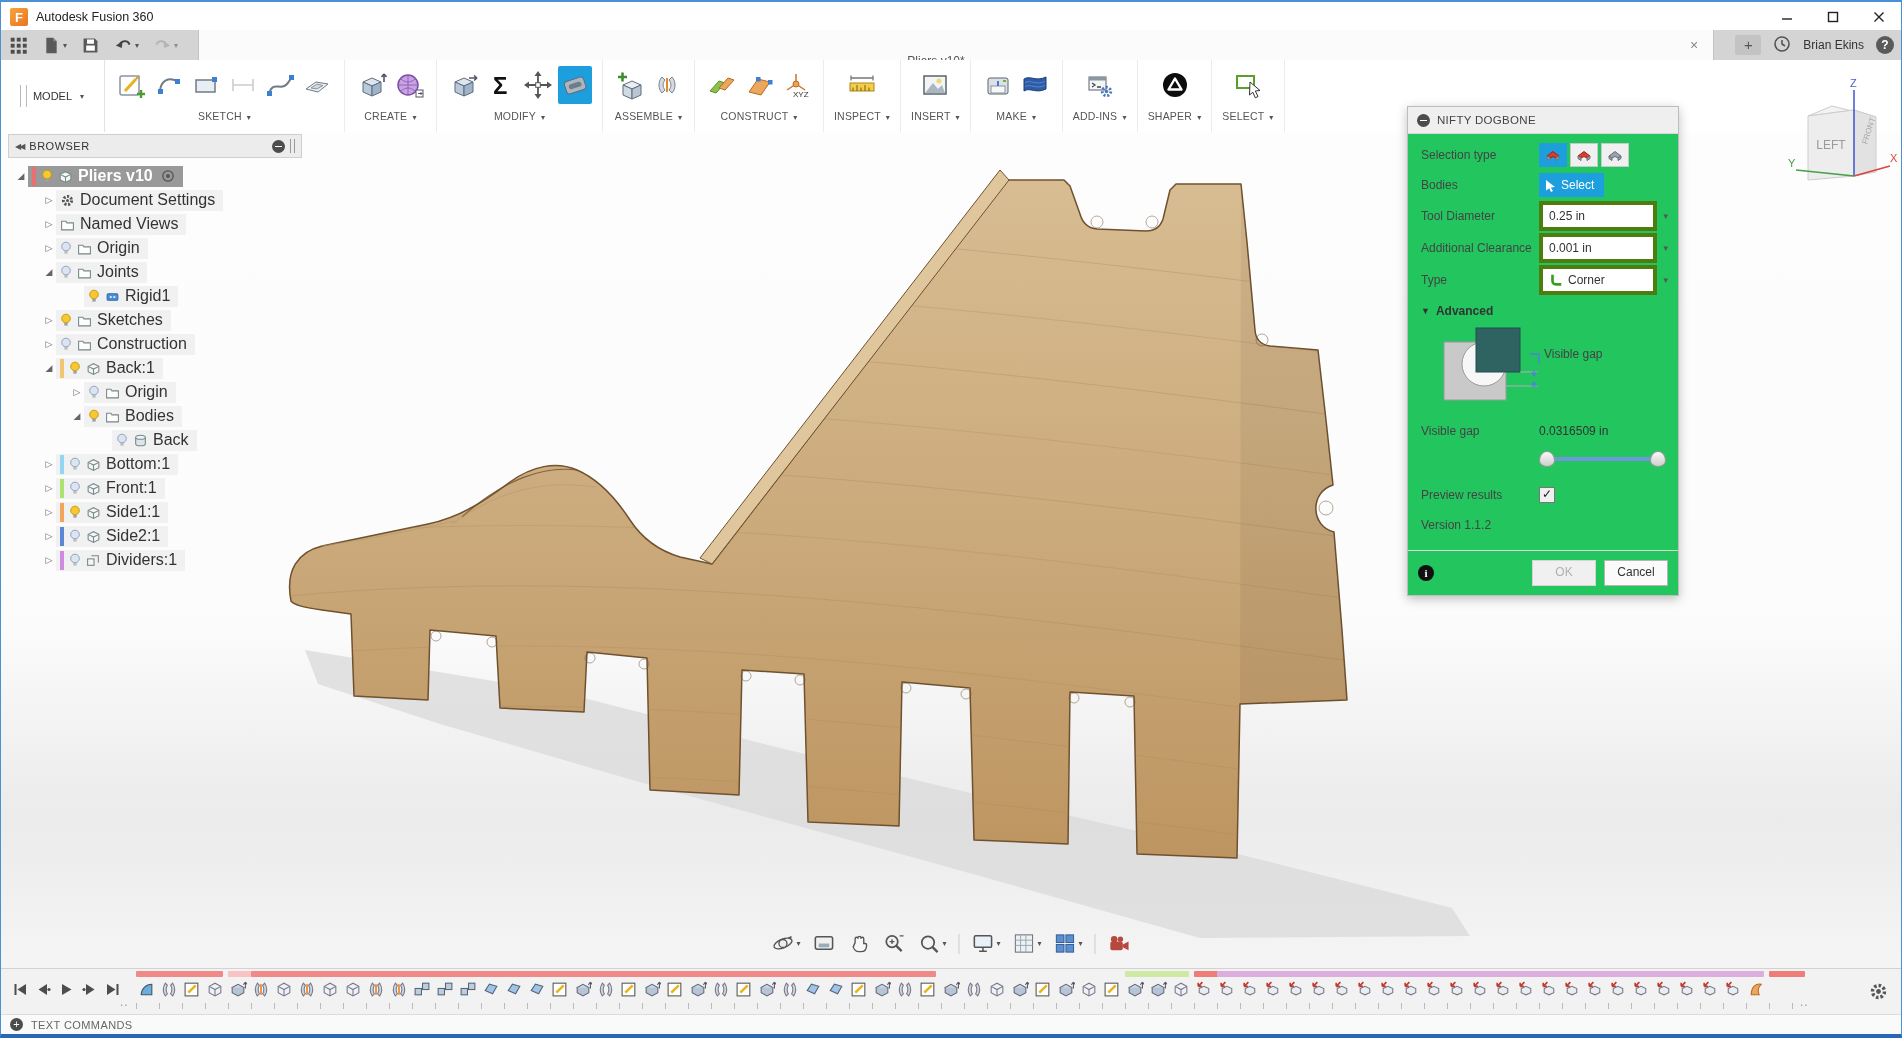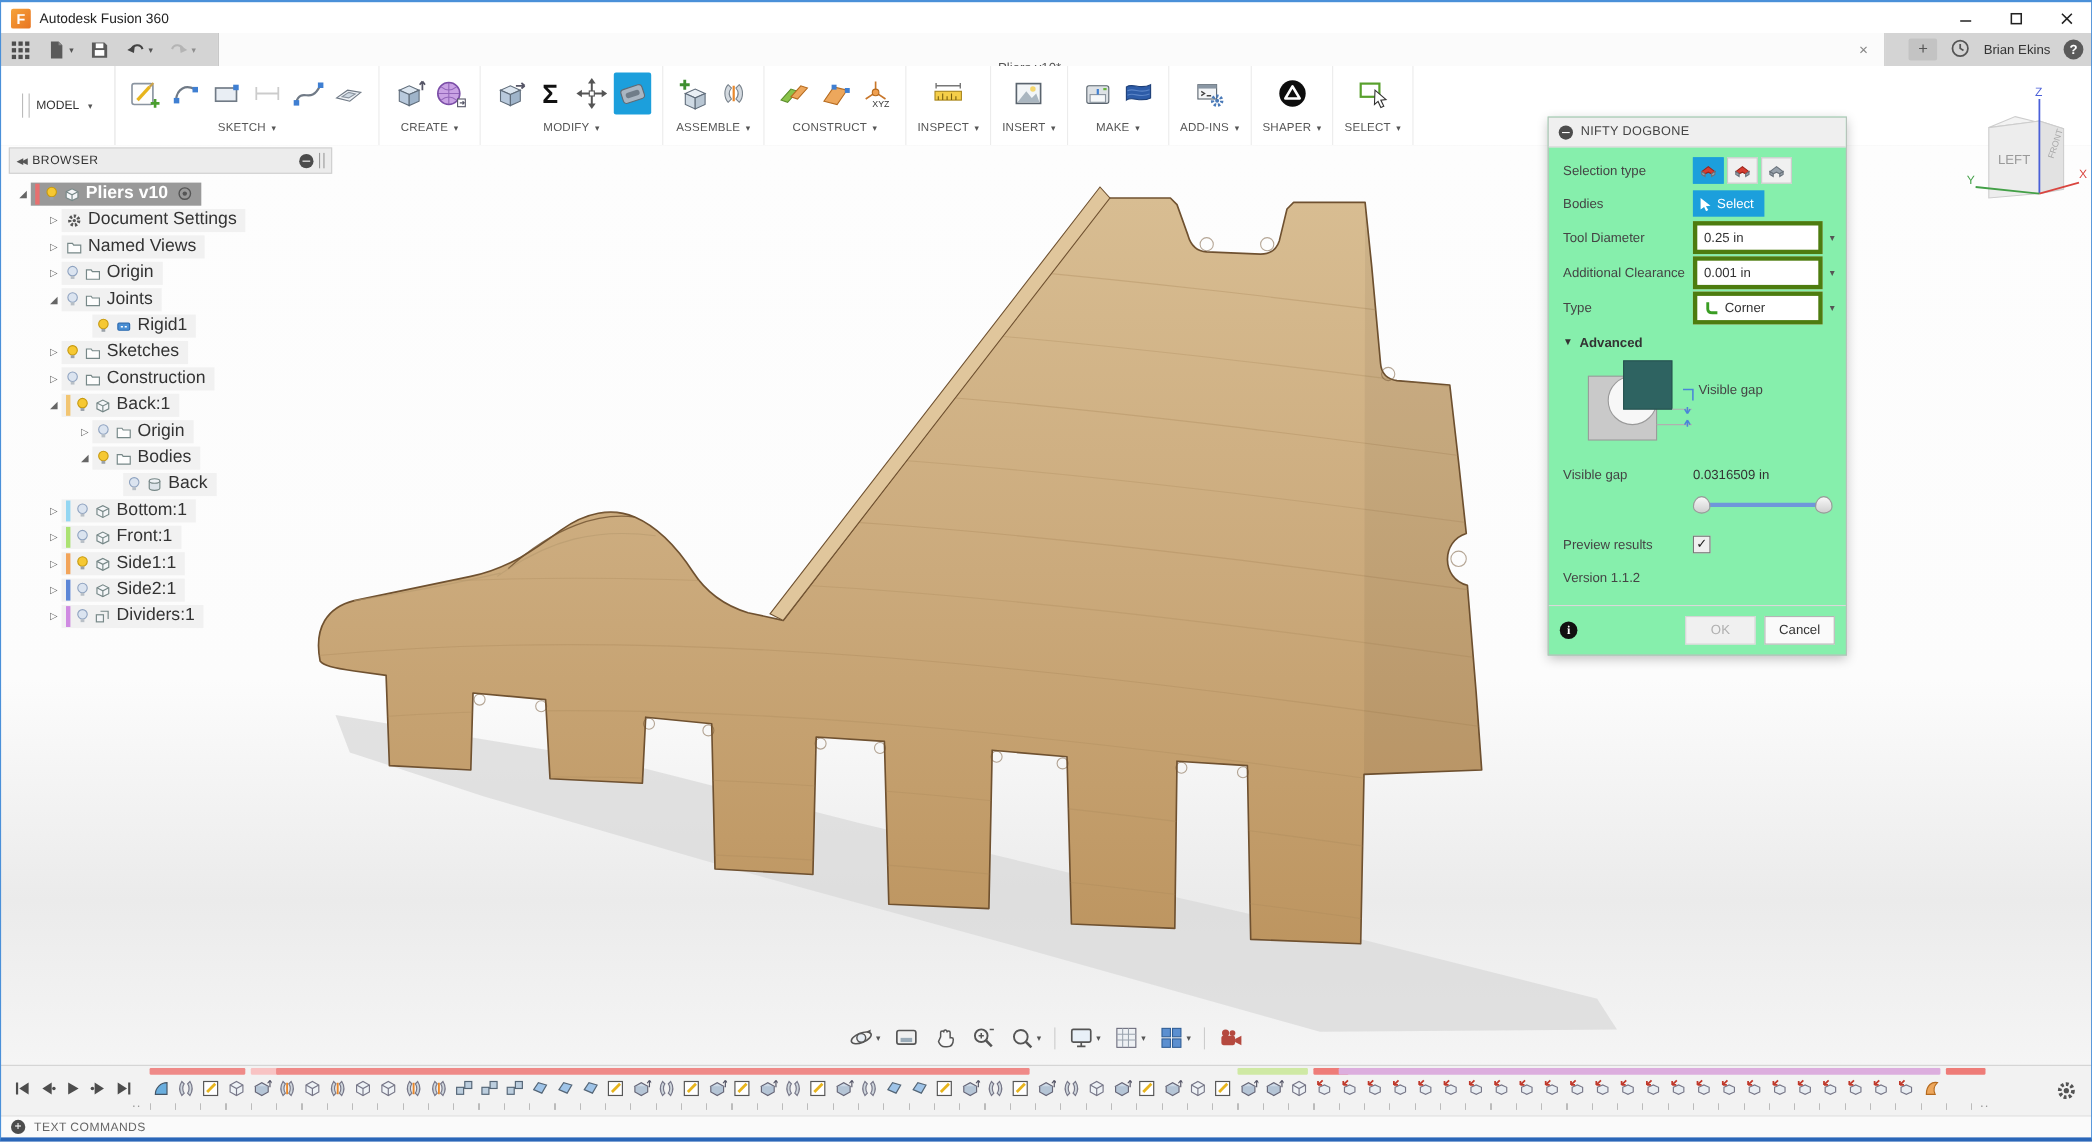--- a/index.html
+++ b/index.html
@@ -63,21 +63,21 @@
   .bulb svg{width:12px;height:14px;display:block;}
   .radio svg{width:14px;height:14px;display:block;margin-left:3px;}
   
   .viewcube{position:absolute;left:1786px;top:76px;width:112px;height:112px;z-index:4;}
   
   .navbar{position:absolute;left:50%;transform:translateX(-50%);top:798px;display:flex;align-items:center;gap:6px;z-index:5;}
   .nav-btn{display:flex;align-items:center;padding:2px 3px;}
   .nav-btn svg{width:23px;height:23px;}
   .nav-sep{width:1px;height:20px;background:#ccc;margin:0 3px;}
   
-  .dialog{position:absolute;left:1407px;top:106px;width:270px;background:#86efac;border:1px solid #bdbdbd;box-shadow:0 3px 10px rgba(0,0,0,.25);z-index:6;}
+  .dialog{position:absolute;left:1407px;top:106px;width:270px;background:#22c55e;border:1px solid #bdbdbd;box-shadow:0 3px 10px rgba(0,0,0,.25);z-index:6;}
   .dlg-header{height:26px;background:#efefef;border-bottom:1px solid #d7d7d7;display:flex;align-items:center;gap:7px;padding:0 9px;}
   .dlg-title{font-size:11.5px;color:#444;letter-spacing:.3px;}
   .dlg-row{display:flex;align-items:center;min-height:28px;padding:1px 10px 1px 13px;}
   .dlg-label{width:118px;flex:none;font-size:12px;color:#444;}
   .sel-btn{width:26px;height:22px;border:1px solid #c9c9c9;background:#f0f0f0;display:flex;align-items:center;justify-content:center;margin-right:3px;}
   .sel-btn.on{background:#1c9fdc;border-color:#1c9fdc;}
   .sel-btn svg{width:18px;height:15px;}
   .select-btn{height:24px;background:#1c9fdc;color:#fff;font-size:12px;display:flex;align-items:center;gap:5px;padding:0 10px 0 6px;}
   .combo{width:116px;height:22px;background:#fff;border:4px solid #4d7c0f;display:flex;align-items:center;padding:0 6px;font-size:12px;color:#333;gap:5px;}
   .combo-arrow{margin-left:6px;font-size:9px;color:#555;}

